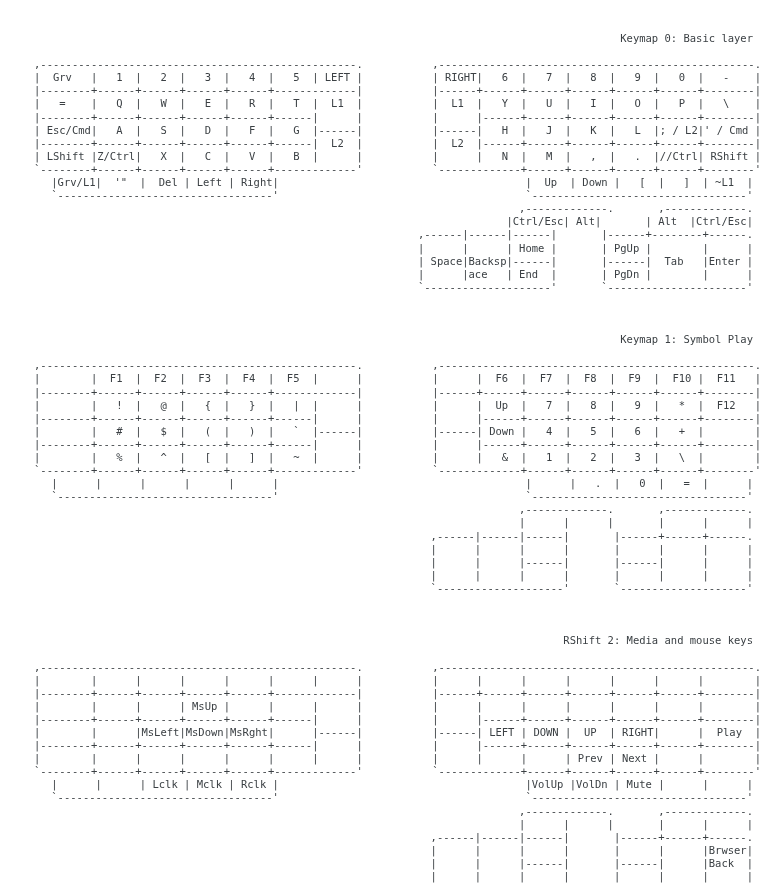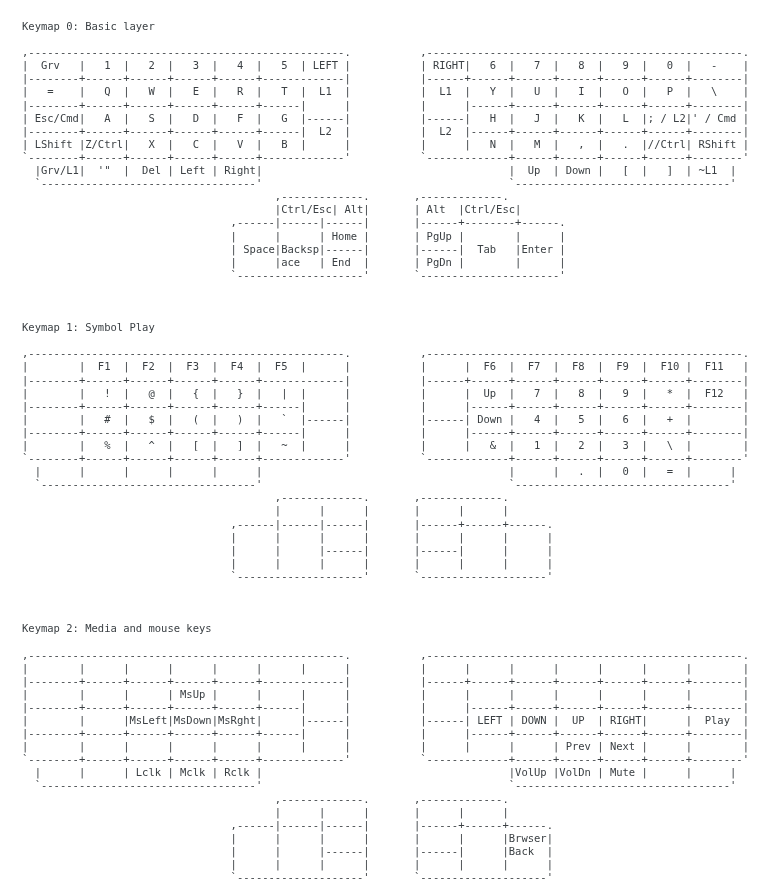--- a/index.html
+++ b/index.html
@@ -13,23 +13,24 @@
     overflow: hidden;
   }
   .doc {
     padding: 20px 0 0 22px;
     color: #3b4044;
     font-family: "DejaVu Sans Mono", "Liberation Mono", monospace;
     font-size: 10.5px;
     line-height: 13.1px;
   }
   pre {
-    margin: 0;
+    margin: 12px;
     font: inherit;
     white-space: pre;
+    text-align: right;
   }
   .art {
     margin-top: 13.1px; 
   }
   .keymap-section + .keymap-section {
     margin-top: 39.3px; 
   }
 </style>
 </head>
 <body>
@@ -71,21 +72,21 @@
   `----------------------------------'                                       `----------------------------------'
                                         ,-------------.       ,-------------.
                                         |      |      |       |      |      |
                                  ,------|------|------|       |------+------+------.
                                  |      |      |      |       |      |      |      |
                                  |      |      |------|       |------|      |      |
                                  |      |      |      |       |      |      |      |
                                  `--------------------'       `--------------------'</pre>
   </section>
   <section class="keymap-section">
-    <pre class="title">Keymap 2: Media and mouse keys</pre>
+    <pre class="title">RShift 2: Media and mouse keys</pre>
     <pre class="art">,--------------------------------------------------.           ,--------------------------------------------------.
 |        |      |      |      |      |      |      |           |      |      |      |      |      |      |        |
 |--------+------+------+------+------+-------------|           |------+------+------+------+------+------+--------|
 |        |      |      | MsUp |      |      |      |           |      |      |      |      |      |      |        |
 |--------+------+------+------+------+------|      |           |      |------+------+------+------+------+--------|
 |        |      |MsLeft|MsDown|MsRght|      |------|           |------| LEFT | DOWN |  UP  | RIGHT|      |  Play  |
 |--------+------+------+------+------+------|      |           |      |------+------+------+------+------+--------|
 |        |      |      |      |      |      |      |           |      |      |      | Prev | Next |      |        |
 `--------+------+------+------+------+-------------'           `-------------+------+------+------+------+--------'
   |      |      | Lclk | Mclk | Rclk |                                       |VolUp |VolDn | Mute |      |      |

